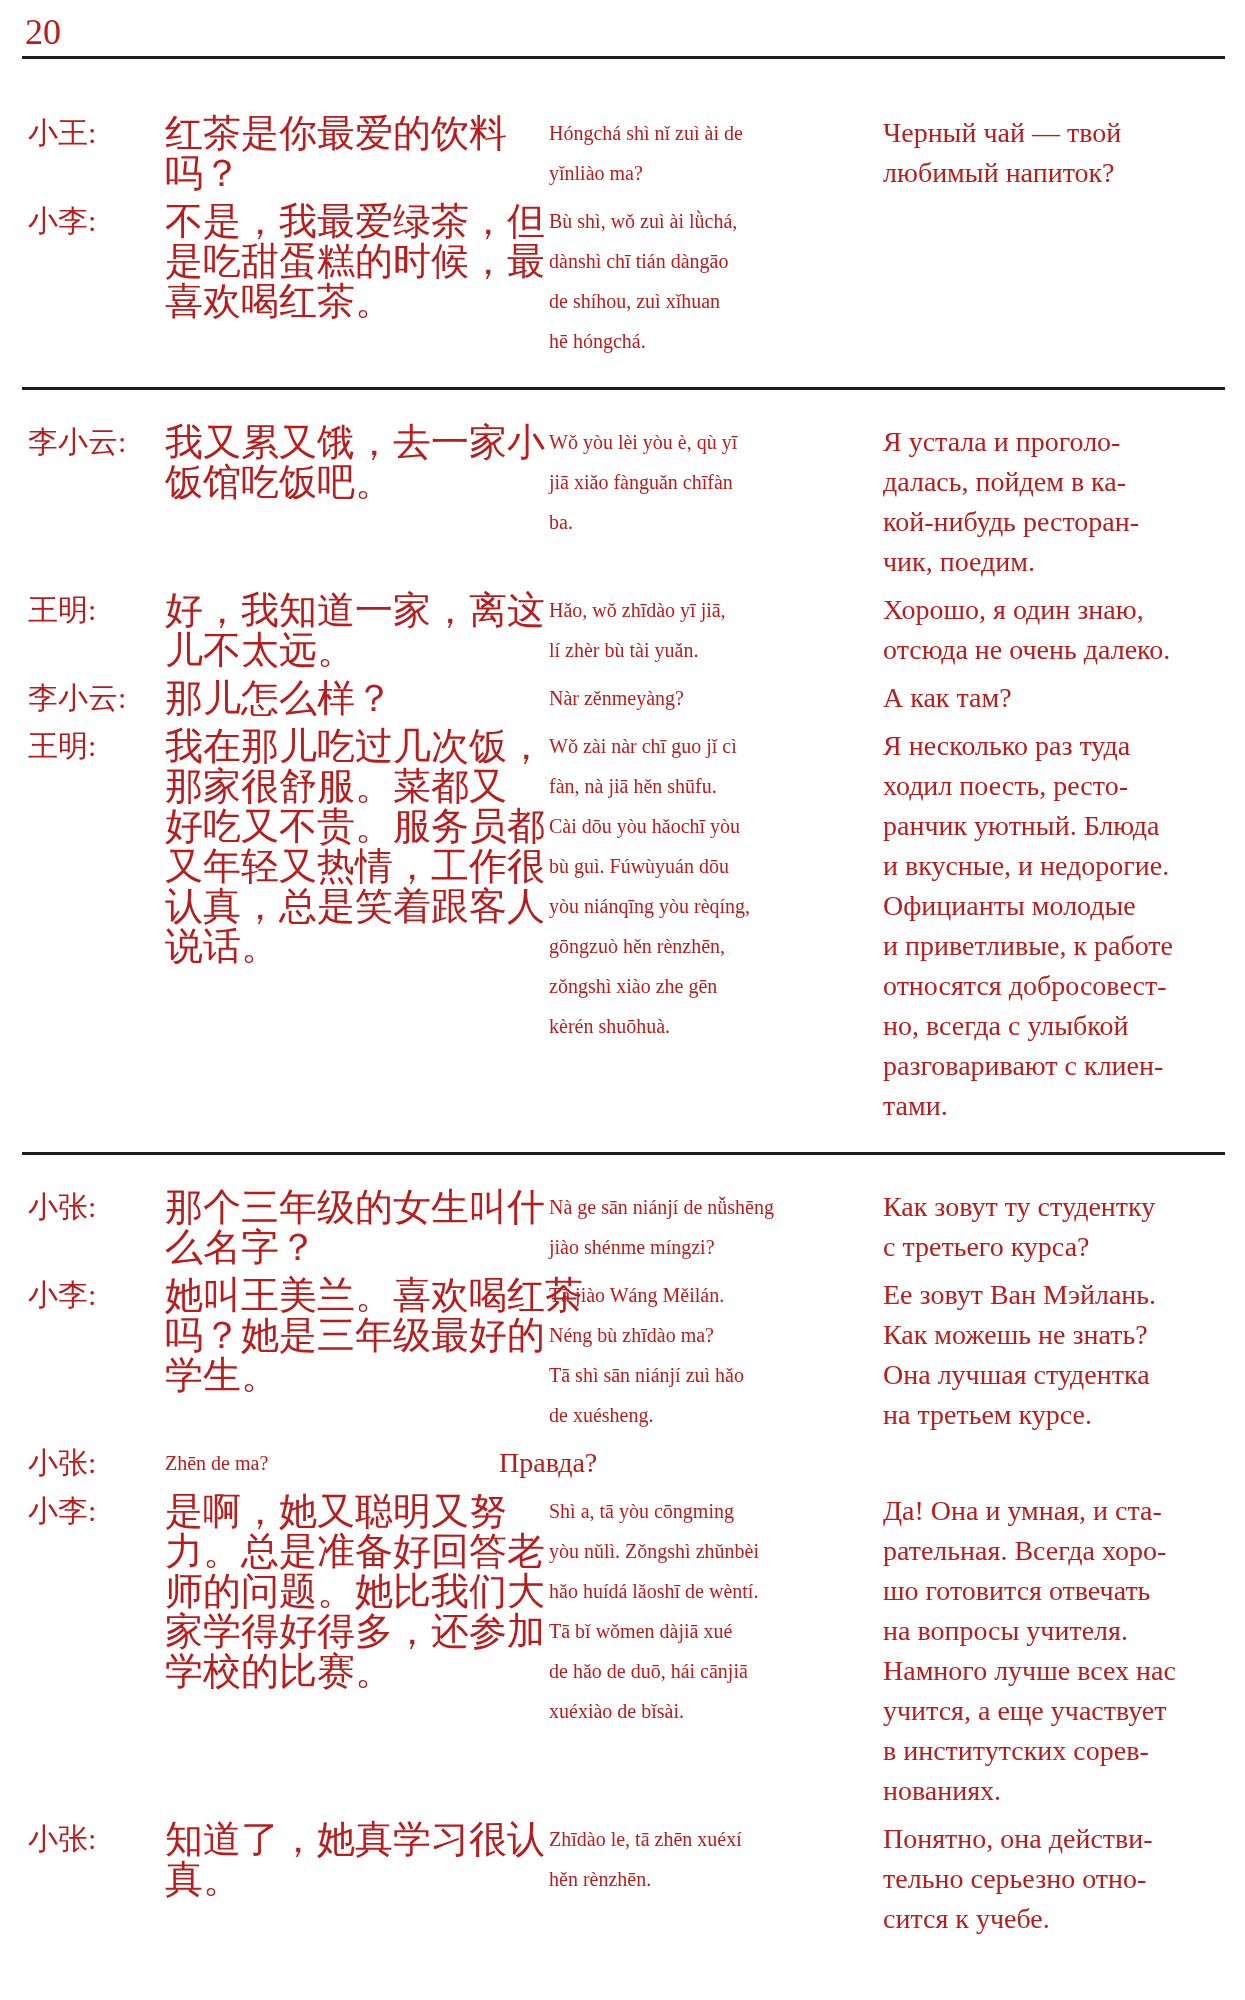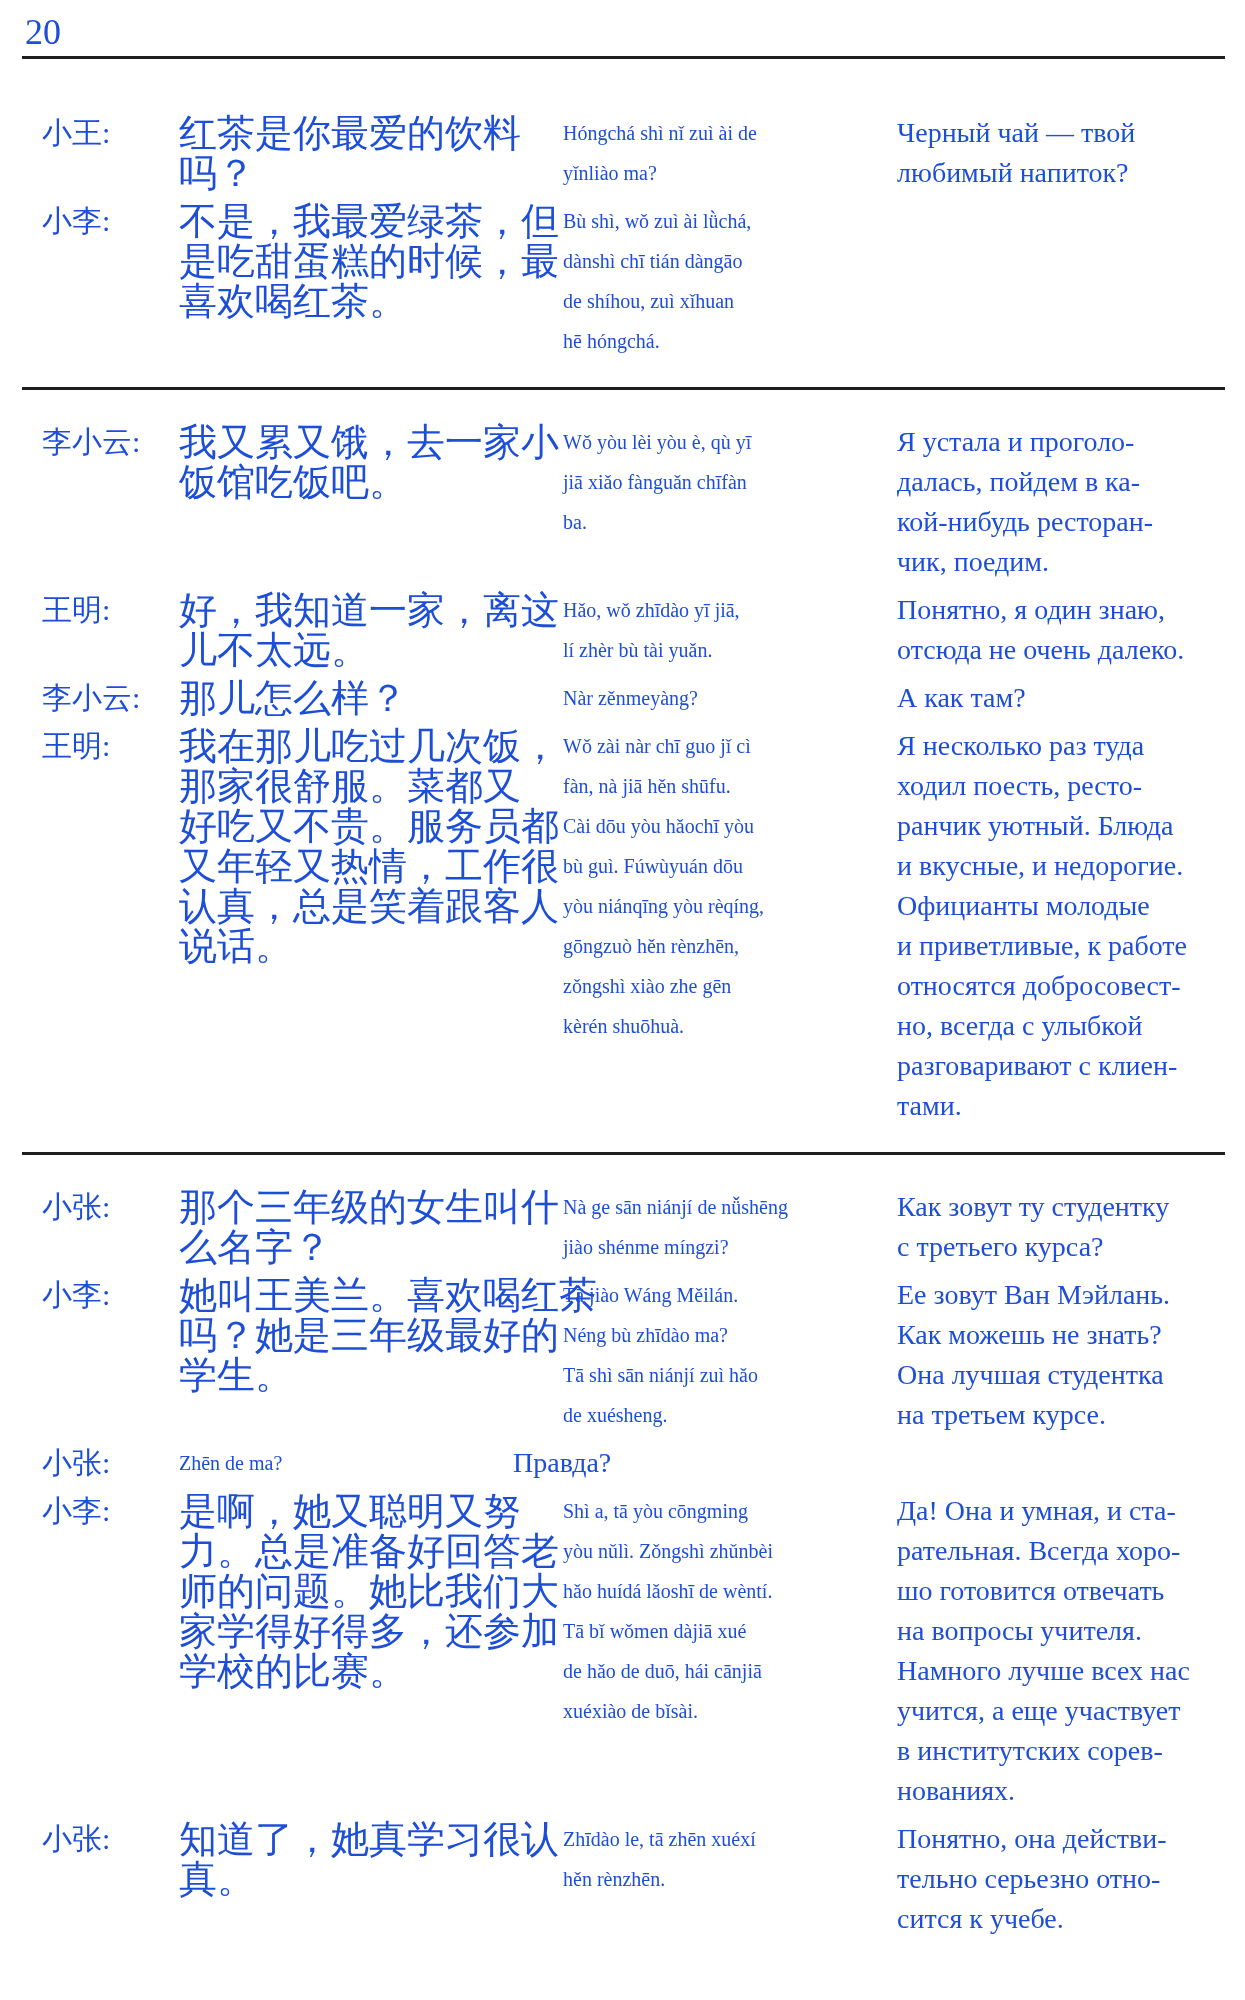--- a/index.html
+++ b/index.html
@@ -2,21 +2,21 @@
 <html><head>
 <meta charset="utf-8">
 <style>
   html, body { margin: 0; padding: 0; background: #e8e8e8; }
   .page {
     position: relative;
     width: 1245px;
     height: 2000px;
     margin: 0 auto;
     background: #ffffff;
-    color: #1d4ed8;
+    color: #b91c1c;
     font-family: "Liberation Serif", "DejaVu Serif", serif;
     overflow: hidden;
   }
   .page-number {
     padding: 12px 0 4px 25px;
     font-size: 36px;
     line-height: 40px;
   }
   .rule {
     height: 3px;
@@ -24,21 +24,21 @@
     margin-left: 22px;
     margin-right: 20px;
   }
   .rule-mid { margin-top: 26px; margin-bottom: 0; }
   .dialogue { margin: 0; padding: 0; }
   .dialogue-first { margin-top: 54px; }
   .dialogue-next { margin-top: 32px; }
   .row {
     display: flex;
     align-items: flex-start;
-    padding-left: 42px;
+    padding-left: 28px;
     margin-bottom: 8px;
   }
   .cell { white-space: pre; }
   .speaker {
     flex: none;
     width: 137px;
     font-size: 30px;
     line-height: 40px;
   }
   .zh {
@@ -103,21 +103,21 @@
 далась, пойдем в ка-
 кой-нибудь ресторан-
 чик, поедим.</div>
     </div>
     <div class="row">
       <div class="cell speaker">王明:</div>
       <div class="cell zh">好，我知道一家，离这
 儿不太远。</div>
       <div class="cell py">Hǎo, wǒ zhīdào yī jiā,
 lí zhèr bù tài yuǎn.</div>
-      <div class="cell ru">Понятно, я один знаю,
+      <div class="cell ru">Хорошо, я один знаю,
 отсюда не очень далеко.</div>
     </div>
     <div class="row">
       <div class="cell speaker">李小云:</div>
       <div class="cell zh">那儿怎么样？</div>
       <div class="cell py">Nàr zěnmeyàng?</div>
       <div class="cell ru">А как там?</div>
     </div>
     <div class="row">
       <div class="cell speaker">王明:</div>

